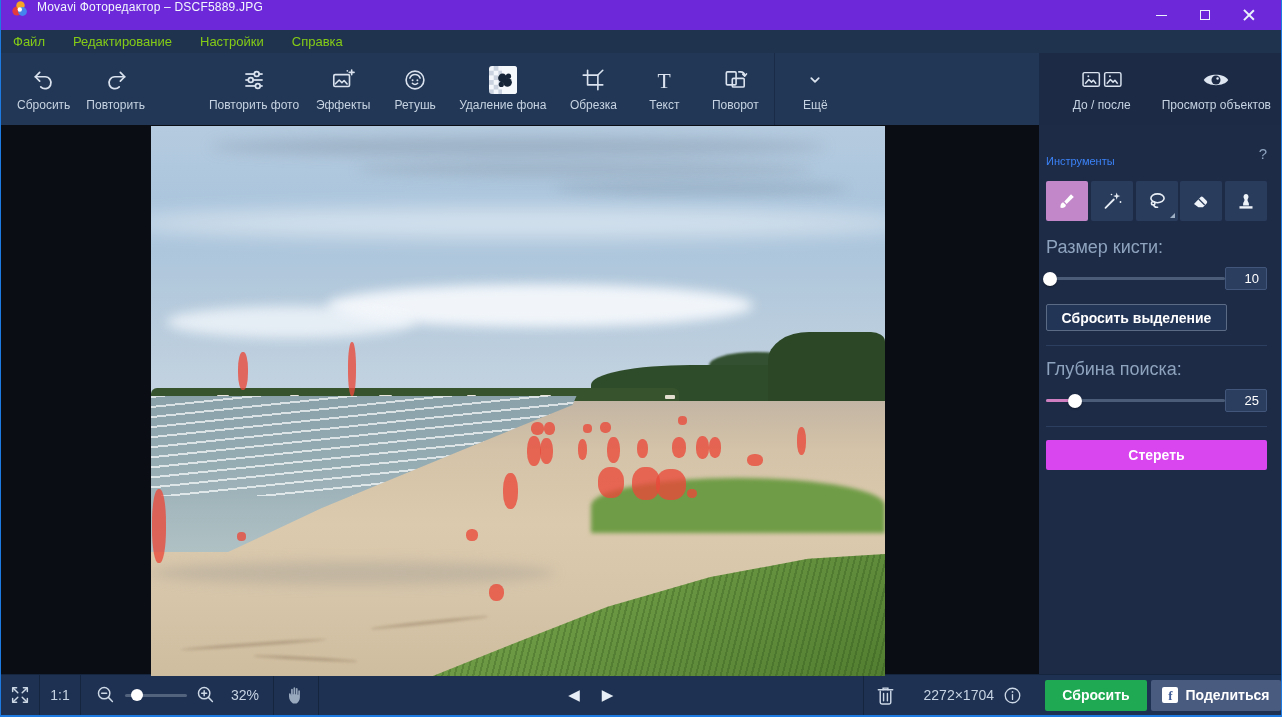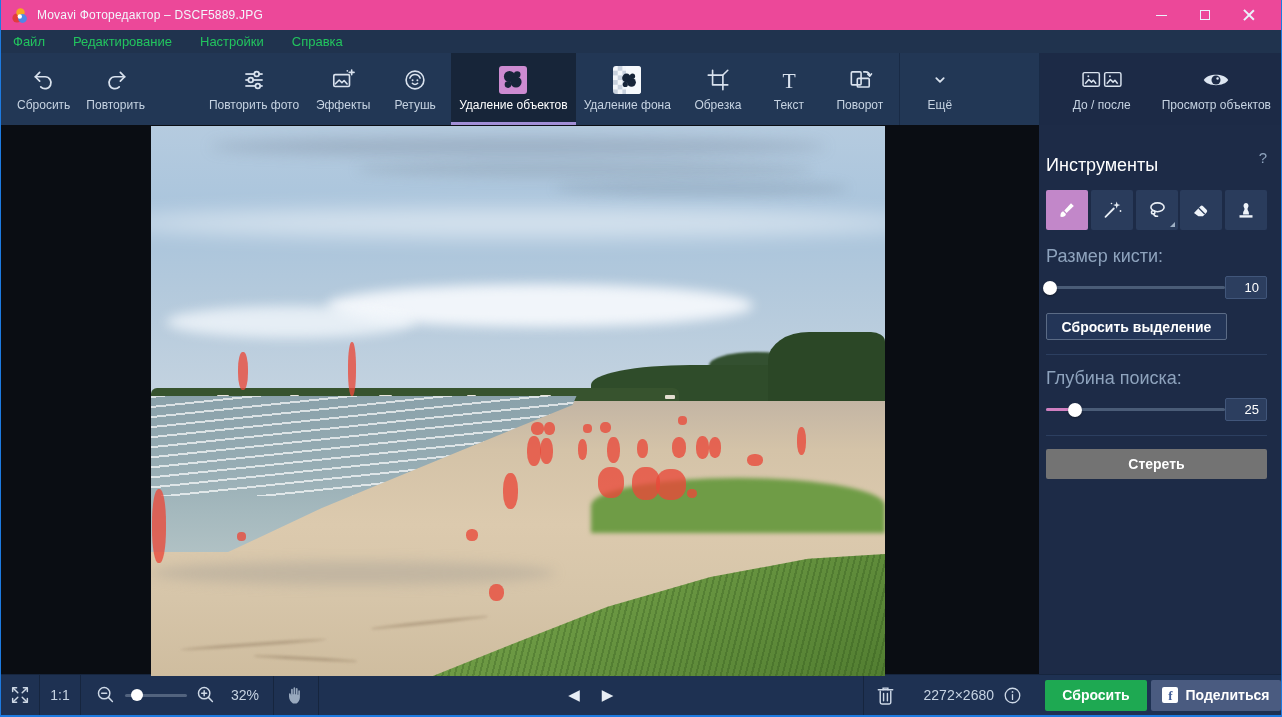--- a/index.html
+++ b/index.html
@@ -1,34 +1,34 @@
 <!DOCTYPE html>
 <html><head>
 <meta charset="utf-8">
 <style>
   * { margin:0; padding:0; box-sizing:border-box; }
   html,body { width:1282px; height:717px; font-family:"Liberation Sans", sans-serif; }
   .app { width:1282px; height:717px; display:flex; flex-direction:column; background:#0b0e15;
          border-left:1px solid #1d7ae0; border-right:1px solid #1d7ae0; border-bottom:2px solid #1d7ae0; overflow:hidden; }
 
   
-  .titlebar { height:30px; background:#ec4899; display:flex; align-items:center; padding:0 10px; flex:0 0 auto; }
+  .titlebar { height:30px; background:#6d28d9; display:flex; padding:0 10px; flex:0 0 auto; }
   .titlebar .logo { width:17px; height:17px; margin-right:9px; }
   .titlebar .title { color:#f2f7fd; font-size:12px; letter-spacing:.2px; }
   .win-controls { margin-left:auto; display:flex; align-items:center; }
   .win-btn { width:44px; height:30px; display:flex; align-items:center; justify-content:center; cursor:pointer; }
   .glyph-min { width:11px; height:1px; background:#eaf2fb; display:block; }
   .glyph-max { width:10px; height:10px; border:1px solid #eaf2fb; display:block; }
   .glyph-close { position:relative; width:12px; height:12px; display:block; }
   .glyph-close::before,.glyph-close::after { content:""; position:absolute; left:5px; top:-1px; width:1.5px; height:14px; background:#eaf2fb; }
   .glyph-close::before { transform:rotate(45deg); } .glyph-close::after { transform:rotate(-45deg); }
 
   
   .menubar { height:23px; background:#20334e; display:flex; align-items:center; padding:0 12px; gap:28px; flex:0 0 auto; }
-  .menubar .mitem { color:#22c55e; font-size:13px; cursor:default; }
+  .menubar .mitem { color:#84cc16; font-size:13px; cursor:default; }
 
   
   .toolbar { height:72px; background:#223755; display:flex; align-items:stretch; flex:0 0 auto; }
   .tb-left { flex:1 1 auto; display:flex; align-items:stretch; padding-left:8px; }
   .tb-item { display:flex; flex-direction:column; align-items:center; justify-content:center; gap:5px;
              padding:0 8px; min-width:64px; cursor:pointer; color:#c6d3e2; }
   .tb-item .t-label { font-size:12px; line-height:1.12; text-align:center; white-space:pre-line; }
   .tb-item .t-icon { height:28px; display:flex; align-items:center; justify-content:center; }
   .tabs { display:flex; margin-left:48px; }
   .tab { min-width:72px; }
@@ -78,37 +78,37 @@
   }
   .grass::before { content:""; position:absolute; inset:0;
            background:repeating-linear-gradient(104deg, rgba(25,60,12,.22) 0 2px, rgba(0,0,0,0) 2px 6px); }
   .grass2 { position:absolute; left:60%; top:64%; width:40%; height:10%; background:#6f9c46;
            border-radius:50% 50% 0 0; filter:blur(2px); }
   .mark { position:absolute; background:rgba(233,73,58,.78); border-radius:45%; filter:blur(.4px); }
 
   
   .side-panel { flex:0 0 242px; background:#1d2b47; padding:14px 14px 0 7px; display:flex; flex-direction:column; color:#8ea3bd; }
   .panel-head { display:flex; align-items:center; justify-content:space-between; margin-bottom:14px; }
-  .panel-title { font-size:18px; color:#ffffff;margin-top:16px; }
+  .panel-title { font-size:11px; color:#3b82f6;margin-top:16px; }
   .help-q { font-size:15px; color:#8ea3bd; cursor:pointer; }
   .tool-row { display:flex; justify-content:space-between; margin-bottom:16px; }
   .tool-btn { width:42px; height:40px; background:#2a3c5c; border-radius:2px; display:flex; align-items:center; justify-content:center; cursor:pointer; position:relative; }
   .tool-btn.selected { background:#c287c9; }
   .flyout-tri { position:absolute; right:3px; bottom:3px; width:0; height:0; border-left:5px solid transparent; border-bottom:5px solid #9fb0c4; }
   .panel-label { font-size:18px; margin-bottom:9px; }
   .slider-row { display:flex; align-items:center; margin-bottom:14px; }
   .slider { position:relative; flex:1 1 auto; height:3px; background:#4a5c77; border-radius:2px; cursor:pointer; }
   .slider .fill { position:absolute; left:0; top:0; height:100%; background:#d07fc0; border-radius:2px; }
   .slider .handle { position:absolute; top:50%; transform:translate(-50%,-50%); width:14px; height:14px; border-radius:50%; background:#ffffff; box-shadow:0 1px 2px rgba(0,0,0,.4); }
   .value-box { width:42px; height:23px; background:#2c3e5f; border:1px solid #41567a; border-radius:2px; color:#ffffff; font-size:13px;
                display:flex; align-items:center; justify-content:flex-end; padding-right:7px; }
   .btn-outline { width:181px; height:27px; background:#233557; border:1px solid #5b6b85; border-radius:2px; color:#ffffff;
                  font-size:14px; font-weight:bold; display:flex; align-items:center; justify-content:center; cursor:pointer; margin-bottom:14px; }
   .panel-div { height:1px; background:#2c3f60; margin:0 0 13px 0; }
-  .btn-erase { height:30px; background:#737373; border-radius:2px; color:#ffffff; font-size:14px; font-weight:bold;
+  .btn-erase { height:30px; background:#d946ef; border-radius:2px; color:#ffffff; font-size:14px; font-weight:bold;
                display:flex; align-items:center; justify-content:center; cursor:pointer; }
 
   
   .statusbar { height:41px; background:#1e3152; border-top:1px solid #16253e; display:flex; align-items:stretch; flex:0 0 auto; }
   .sb-left { flex:1 1 auto; display:flex; align-items:center; }
   .sb-cell { display:flex; align-items:center; justify-content:center; height:100%; cursor:pointer; }
   .sb-sep { width:1px; height:100%; background:#16253e; }
   .sb-text { color:#c6d3e2; font-size:14px; }
   .zoom-group { display:flex; align-items:center; gap:8px; padding:0 14px; }
   .zslider { position:relative; width:62px; height:3px; background:#52637e; border-radius:2px; cursor:pointer; }
@@ -210,34 +210,20 @@
           <span class="t-icon">
             <svg width="26" height="26" viewBox="0 0 24 24" fill="none" stroke="#d9e2ee" stroke-width="1.5" stroke-linecap="round">
               <circle cx="12" cy="12" r="8.2"></circle>
               <path d="M7.3 10.2a5 5 0 0 1 9.4 0"></path>
               <circle cx="9.8" cy="12.2" r=".9" fill="#d9e2ee" stroke="none"></circle>
                 <circle cx="14.2" cy="12.2" r=".9" fill="#d9e2ee" stroke="none"></circle>
               <path d="M9.6 15a3.4 3.4 0 0 0 4.8 0"></path>
               </svg>
             </span>
           <span class="t-label">Ретушь</span>
-        </div>
-        <div class="tb-item tab selected" style="min-width:86px">
-          <span class="t-icon icon-objects-wrap">
-            <svg width="28" height="28" viewBox="0 0 28 28">
-              <rect width="28" height="28" rx="3" fill="#cd8bd1"></rect>
-              <g fill="#172539">
-                <circle cx="10.5" cy="10.5" r="5.6"></circle>
-                  <circle cx="17" cy="16" r="5.6"></circle>
-                <circle cx="18.2" cy="8.6" r="3.3"></circle>
-                  <circle cx="9" cy="18.6" r="3.3"></circle>
-                </g>
-              </svg>
-            </span>
-          <span class="t-label">Удаление объектов</span>
         </div>
         <div class="tb-item tab" style="min-width:84px">
           <span class="t-icon">
             <span class="icon-removebg">
               <svg width="28" height="28" viewBox="0 0 28 28" style="position:absolute;left:0;top:0">
                 <path d="M13 0h15v28H13z" fill="#f6f9fc"></path>
                 <g fill="#172539">
                   <circle cx="13.5" cy="12" r="4.4"></circle>
                     <circle cx="18.5" cy="16.3" r="4.4"></circle>
                   <circle cx="19.5" cy="10.2" r="2.6"></circle>
@@ -509,21 +495,21 @@
         <span>
           <svg width="23" height="23" viewBox="0 0 24 24" fill="none" stroke="#cdd8e6" stroke-width="1.5" stroke-linecap="round">
             <path d="M6.5 7.5V19a1.8 1.8 0 0 0 1.8 1.8h7.4A1.8 1.8 0 0 0 17.5 19V7.5"></path>
             <path d="M4.5 6h15"></path>
               <path d="M9.5 6V4.3h5V6"></path>
               <path d="M10 10v7.5M14 10v7.5"></path>
             </svg>
           </span>
       </div>
       <div class="dim-group">
-        <span class="sb-text">2272×2680</span>
+        <span class="sb-text">2272×1704</span>
         <span>
           <svg width="21" height="21" viewBox="0 0 24 24" fill="none" stroke="#cdd8e6" stroke-width="1.5">
             <circle cx="12" cy="12" r="8.3"></circle>
               <path d="M12 11v5.5" stroke-linecap="round"></path>
             <circle cx="12" cy="7.9" r="1" fill="#cdd8e6" stroke="none"></circle>
             </svg>
           </span>
       </div>
     </div>
     <div class="sb-right">

